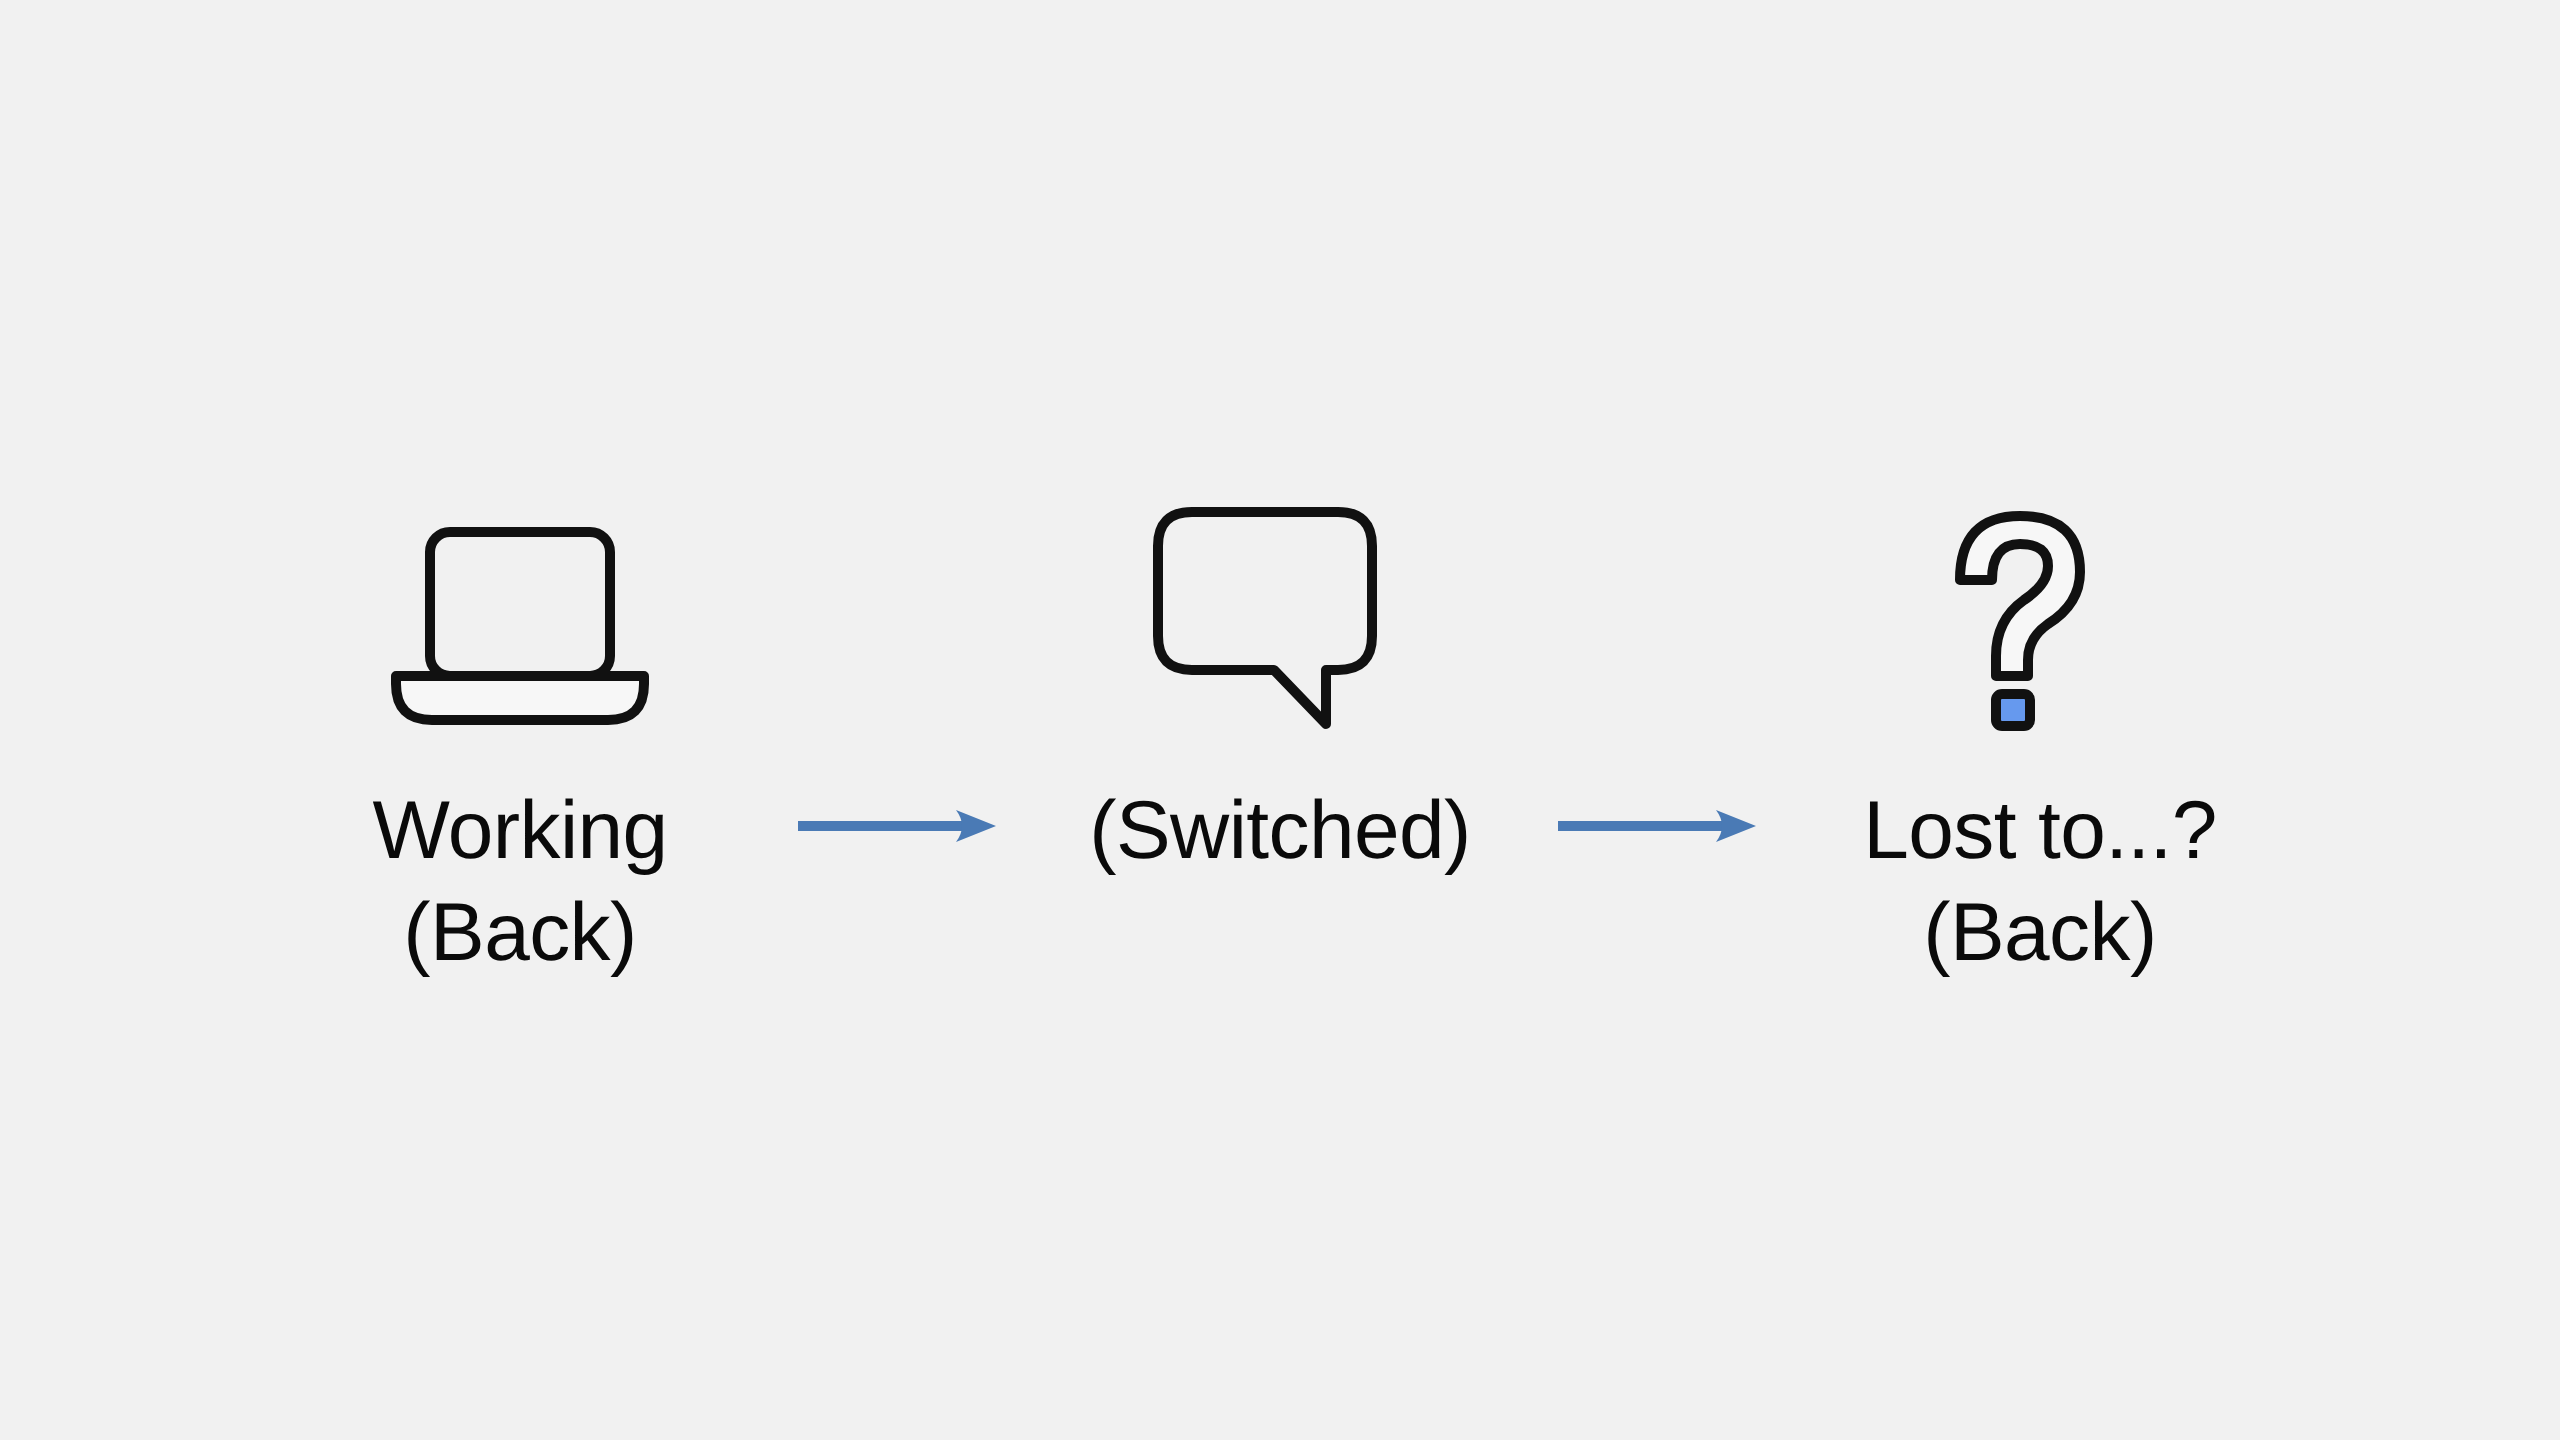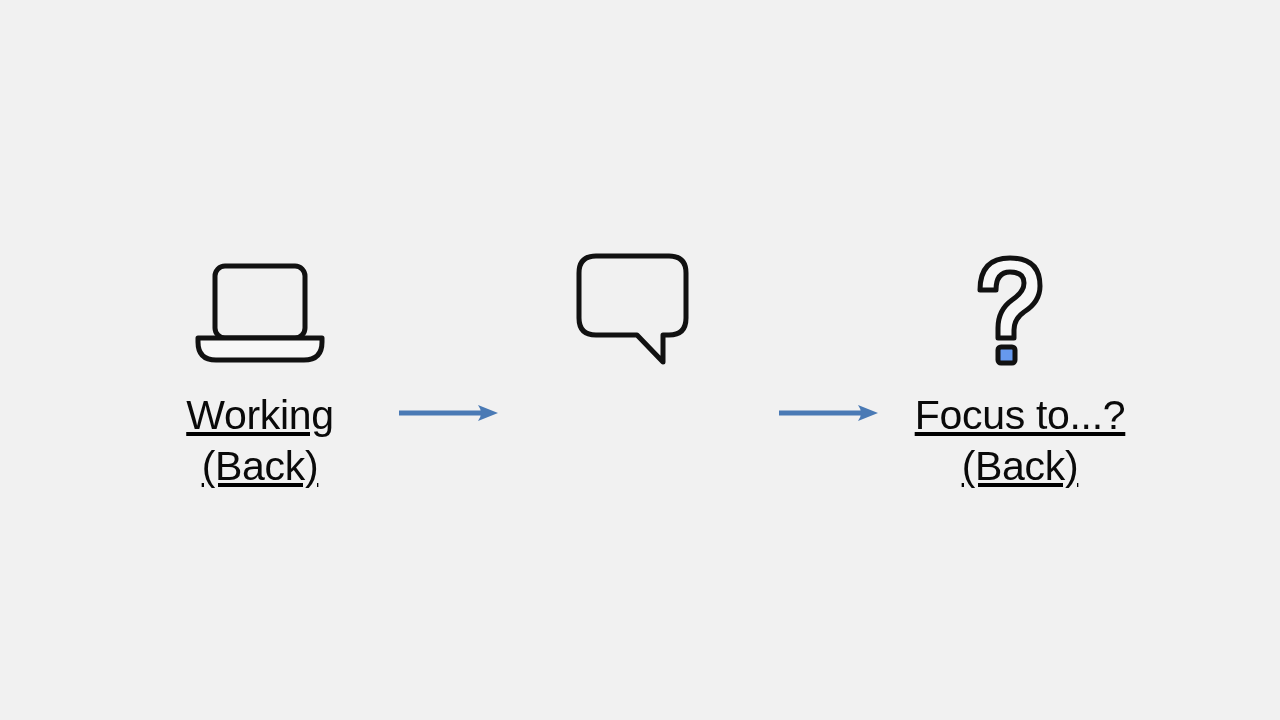--- a/index.html
+++ b/index.html
@@ -23,21 +23,20 @@
   .flow {
     position: absolute;
     left: 0;
     top: 228px;
     width: 1280px;
     height: 290px;
     display: flex;
     flex-direction: row;
     align-items: flex-start;
     justify-content: center;
-    text-decoration: underline;
   }
   .stage {
     display: flex;
     flex-direction: column;
     align-items: center;
     width: 230px;
   }
   .icon-box {
     height: 140px;
     display: flex;
@@ -109,20 +108,21 @@
                    L 88 83
                    L 88 110
                    L 62 83
                    L 21 83
                    Q 4 83 4 66
                    L 4 21
                    Q 4 4 21 4 Z" fill="#f1f1f1" stroke="#111111" stroke-width="5" stroke-linejoin="round" stroke-linecap="round"></path>
         </svg>
       </div>
       <div class="stage-labels">
+        <span class="label-secondary">(Switched)</span>
       </div>
     </div>
 
     <div class="arrow-wrap">
       <svg class="arrow-svg" width="104" height="20" viewBox="0 0 104 20" aria-hidden="true">
         <line x1="1" y1="10" x2="84" y2="10" stroke="#4a7ab5" stroke-width="5"></line>
         <path d="M 80 2 L 100 10 L 80 18 Q 86 10 80 2 Z" fill="#4a7ab5"></path>
       </svg>
     </div>
 
@@ -140,19 +140,19 @@
                    L 28 78
                    Q 28 60 42 50
                    Q 54 42 54 33
                    Q 54 22 40 22
                    Q 26 22 26 40 Z" fill="#f7f7f7" stroke="#111111" stroke-width="5" stroke-linejoin="round" stroke-linecap="round"></path>
 
           <rect x="28" y="97" width="17" height="16" rx="3" ry="3" fill="#6699ee" stroke="#111111" stroke-width="5"></rect>
         </svg>
       </div>
       <div class="stage-labels">
-        <span class="label-primary">Focus to...?</span>
+        <span class="label-primary">Lost to...?</span>
         <span class="label-secondary">(Back)</span>
       </div>
     </div>
 
   </div>
 </div>
 
 </body></html>

